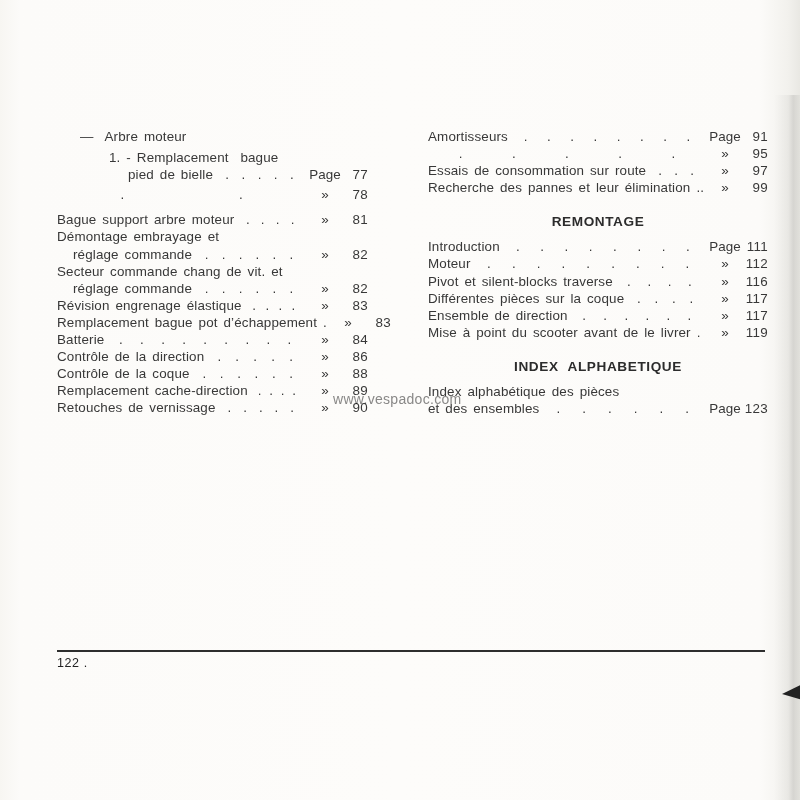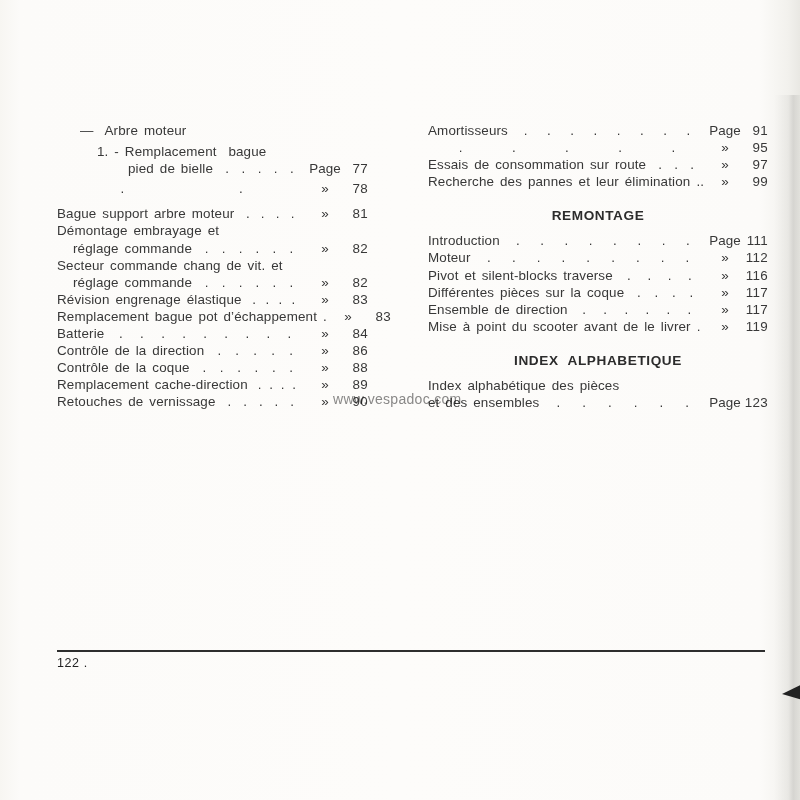--- a/index.html
+++ b/index.html
@@ -16,31 +16,31 @@
   }
   .right-edge{
     position:absolute;top:95px;bottom:0;right:0;width:26px;
     background:linear-gradient(90deg,rgba(0,0,0,0) 0%,rgba(0,0,0,0.04) 55%,rgba(0,0,0,0.10) 74%,rgba(0,0,0,0.03) 100%);
   }
   .corner-notch{
     position:absolute;right:0;top:684px;width:18px;height:16px;
     background:#222;
     clip-path:polygon(0 62%, 100% 8%, 100% 95%);
   }
-  .col{position:absolute;top:122px;}
+  .col{position:absolute;top:128px;}
   .col-left{left:57px;width:311px;}
   .col-right{left:428px;width:340px;}
   .toc-row{
     display:flex;align-items:baseline;
     line-height:17.1px;font-size:13.4px;
   }
   .toc-text{white-space:pre;letter-spacing:0.15px;word-spacing:2px;}
   .ind1{margin-left:16px;text-align:right;}
   .ind2{margin-left:23px;}
-  .ind3{margin-left:40px;}
+  .ind3{margin-left:52px;}
   .ind4{margin-left:71px;}
   .col-left .toc-row:nth-child(2){margin-top:4px;}
   .col-left .toc-row:nth-child(4){margin-top:3px;}
   .col-left .toc-row:nth-child(5){margin-top:8px;}
   .leader{
     flex:1;display:flex;justify-content:space-around;align-items:baseline;
     padding:0 6px;overflow:hidden;
   }
   .leader i{font-style:normal;}
   .toc-ref{width:38px;text-align:center;flex:none;}

